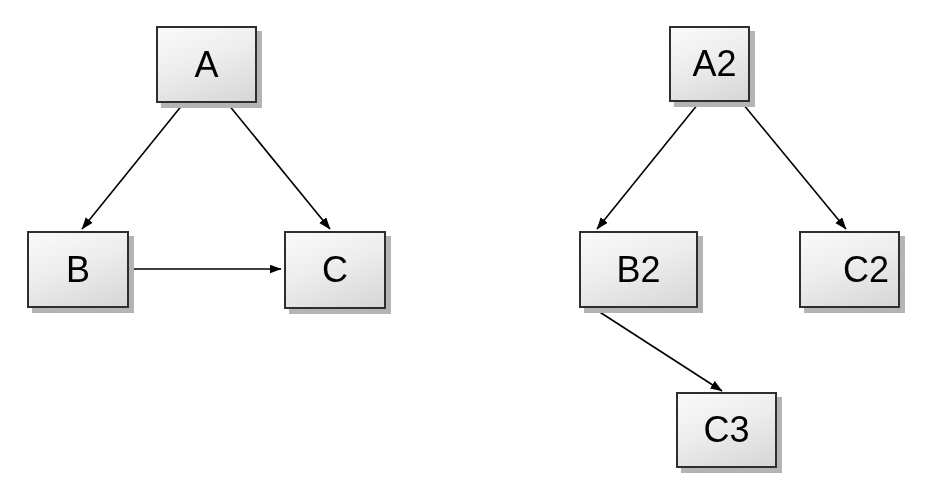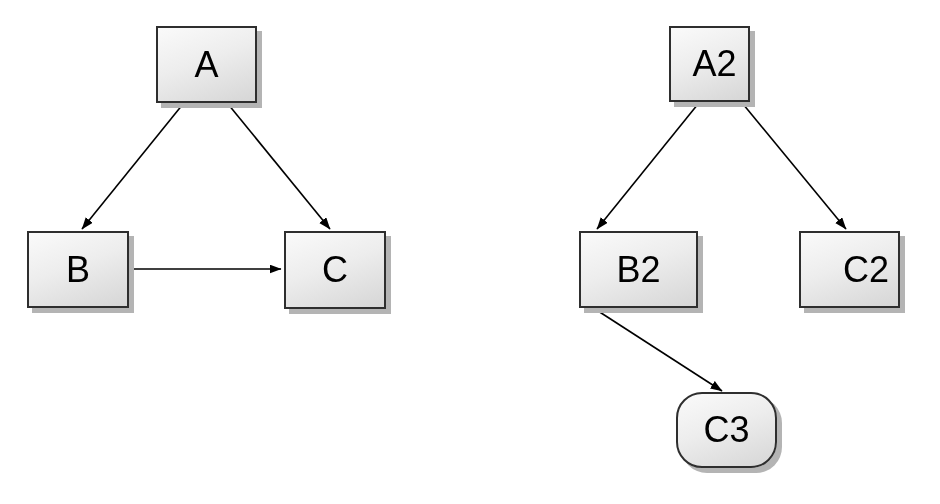--- a/index.html
+++ b/index.html
@@ -40,21 +40,21 @@
     line-height: 1;
     color: #000000;
     user-select: none;
   }
   .node-a  { left: 156px; top: 26px;  width: 101px; height: 77px; }
   .node-b  { left: 27px;  top: 231px; width: 102px; height: 77px; }
   .node-c  { left: 284px; top: 231px; width: 102px; height: 78px; }
   .node-a2 { left: 669px; top: 26px;  width: 81px; height: 76px; padding-left: 10px; }
   .node-b2 { left: 543px; top: 231px; width: 119px; height: 77px; margin-left: 36px; }
   .node-c2 { left: 799px; top: 231px; width: 101px; height: 77px; padding-left: 33px; }
-  .node-c3 { left: 676px; top: 392px; width: 101px; height: 76px; border-radius: 26px; }
+  .node-c3 { left: 676px; top: 392px; width: 101px; height: 76px; }
 </style>
 </head>
 <body>
 
 <div class="canvas">
 
   <svg class="edges-layer" width="940" height="504" viewBox="0 0 940 504" xmlns="http://www.w3.org/2000/svg">
     <defs>
       <marker id="arrowhead" markerUnits="userSpaceOnUse" markerWidth="13" markerHeight="10" refX="11.5" refY="4.5" orient="auto">
         <path d="M0,0 L12,4.5 L0,9 Z" fill="#000000"></path>

